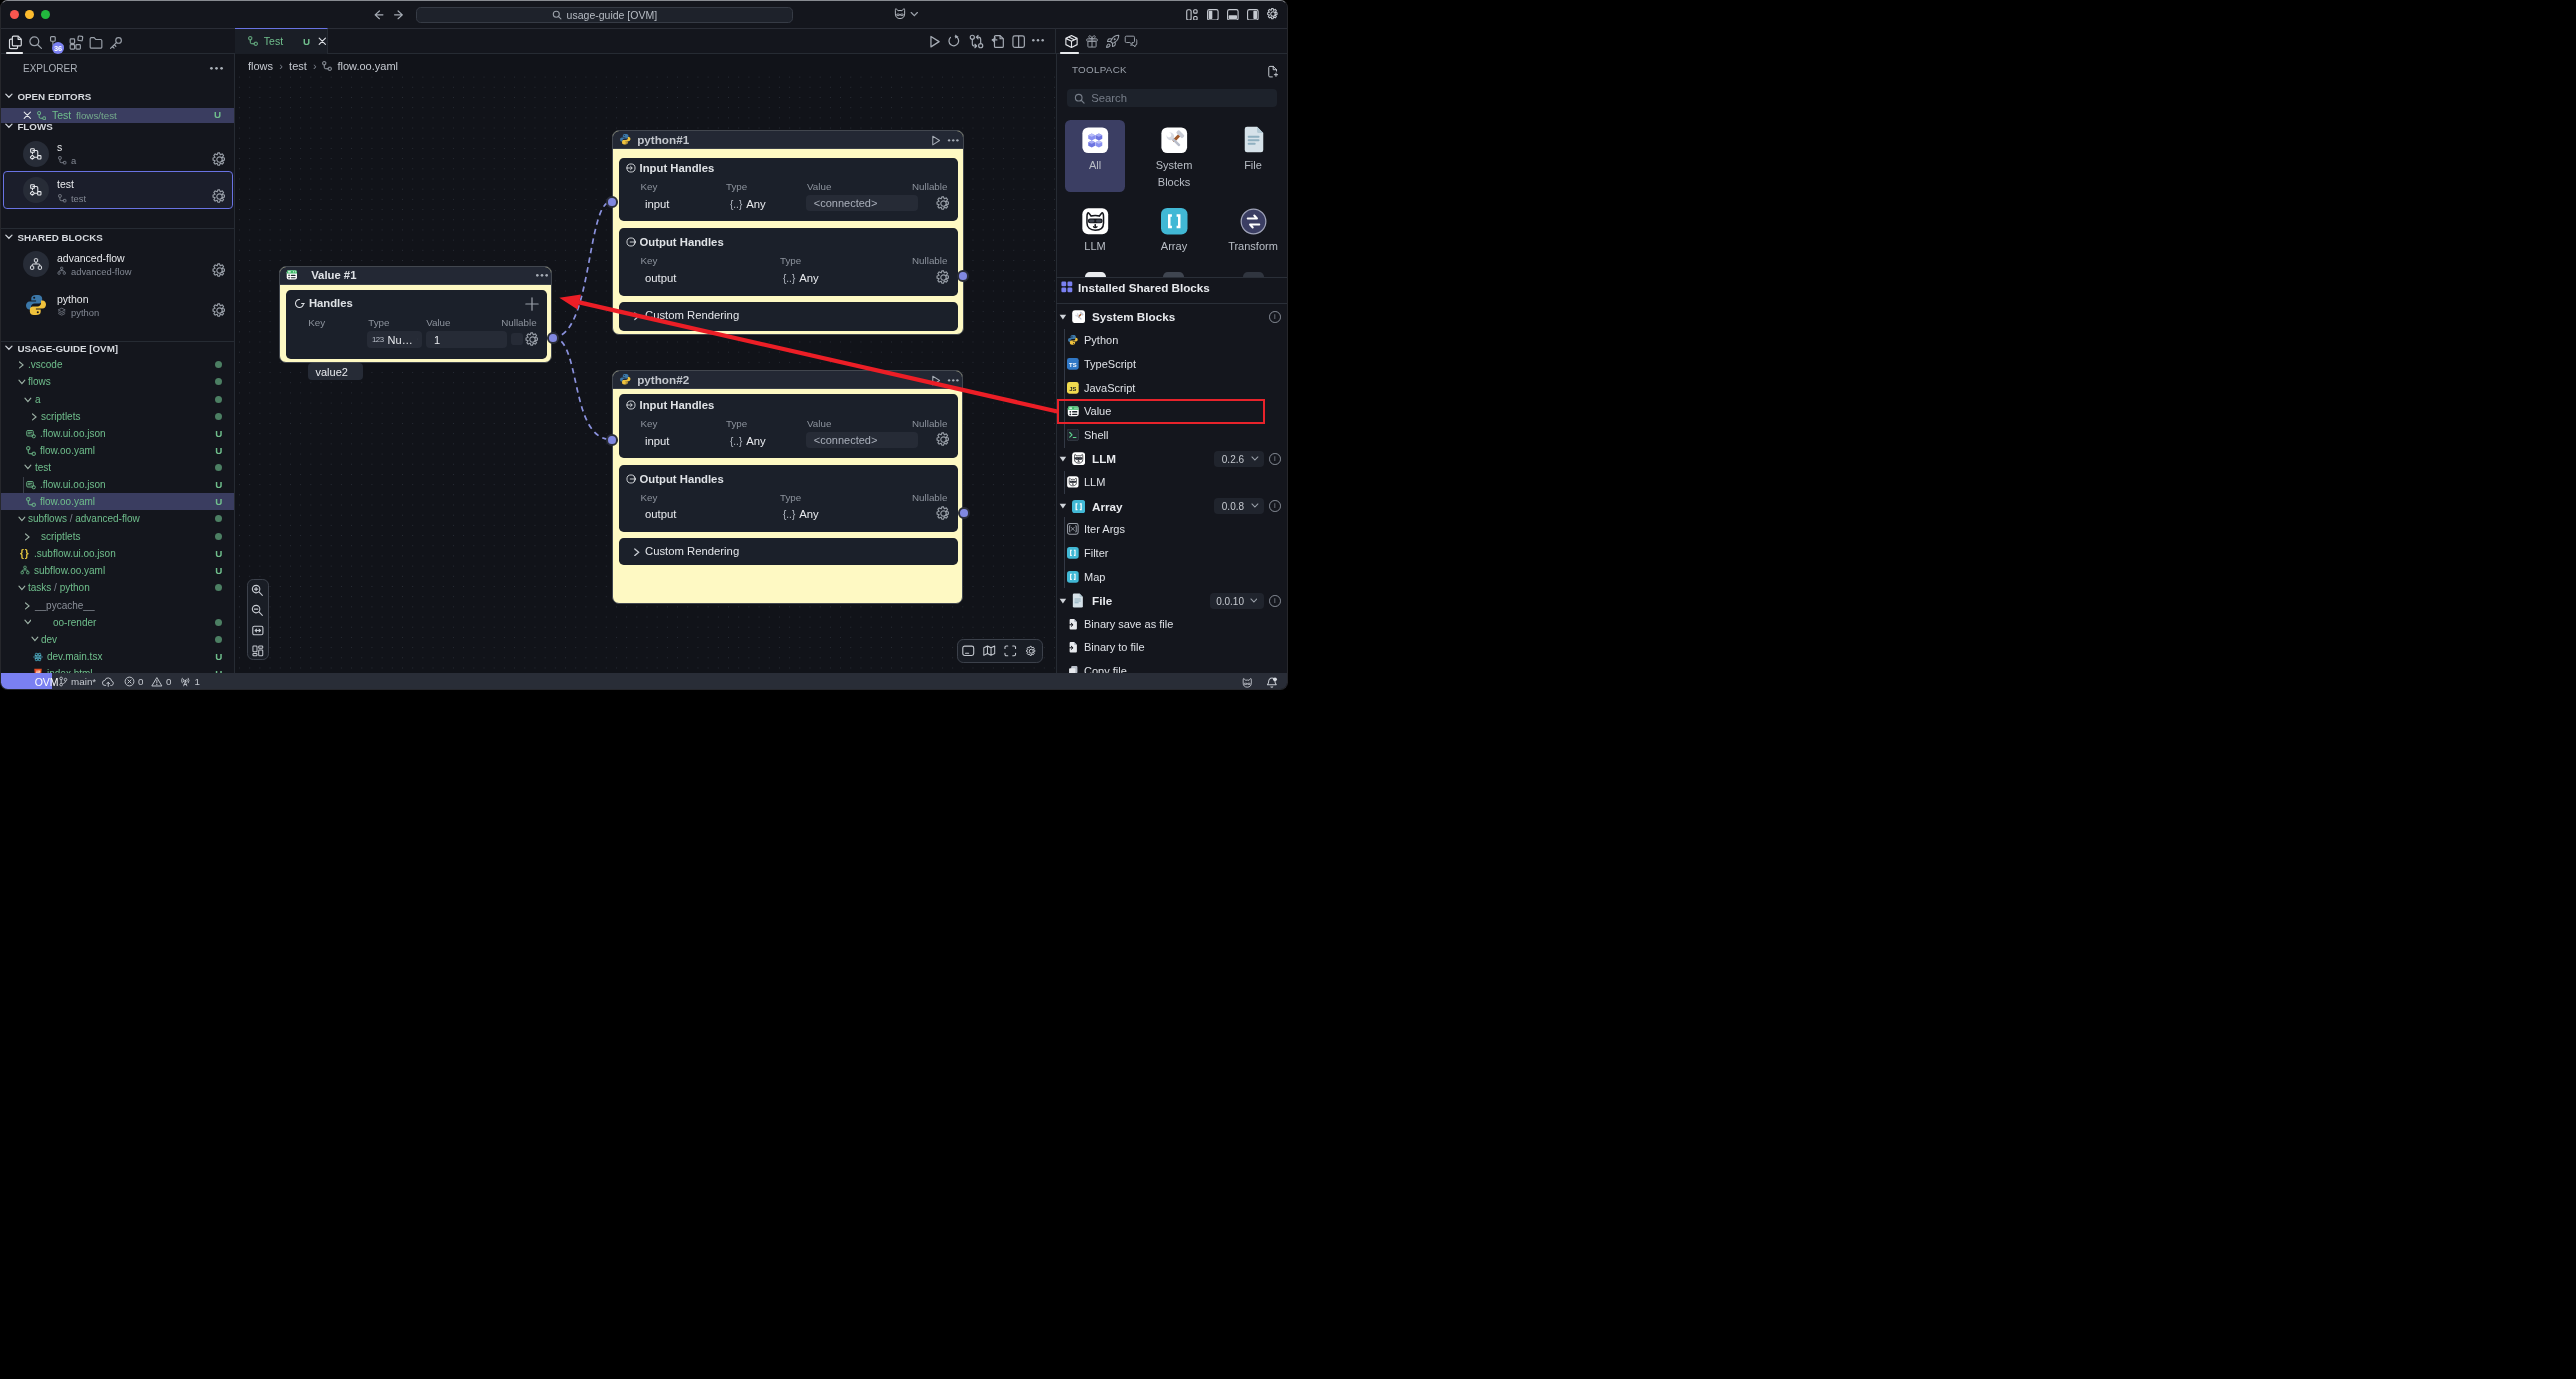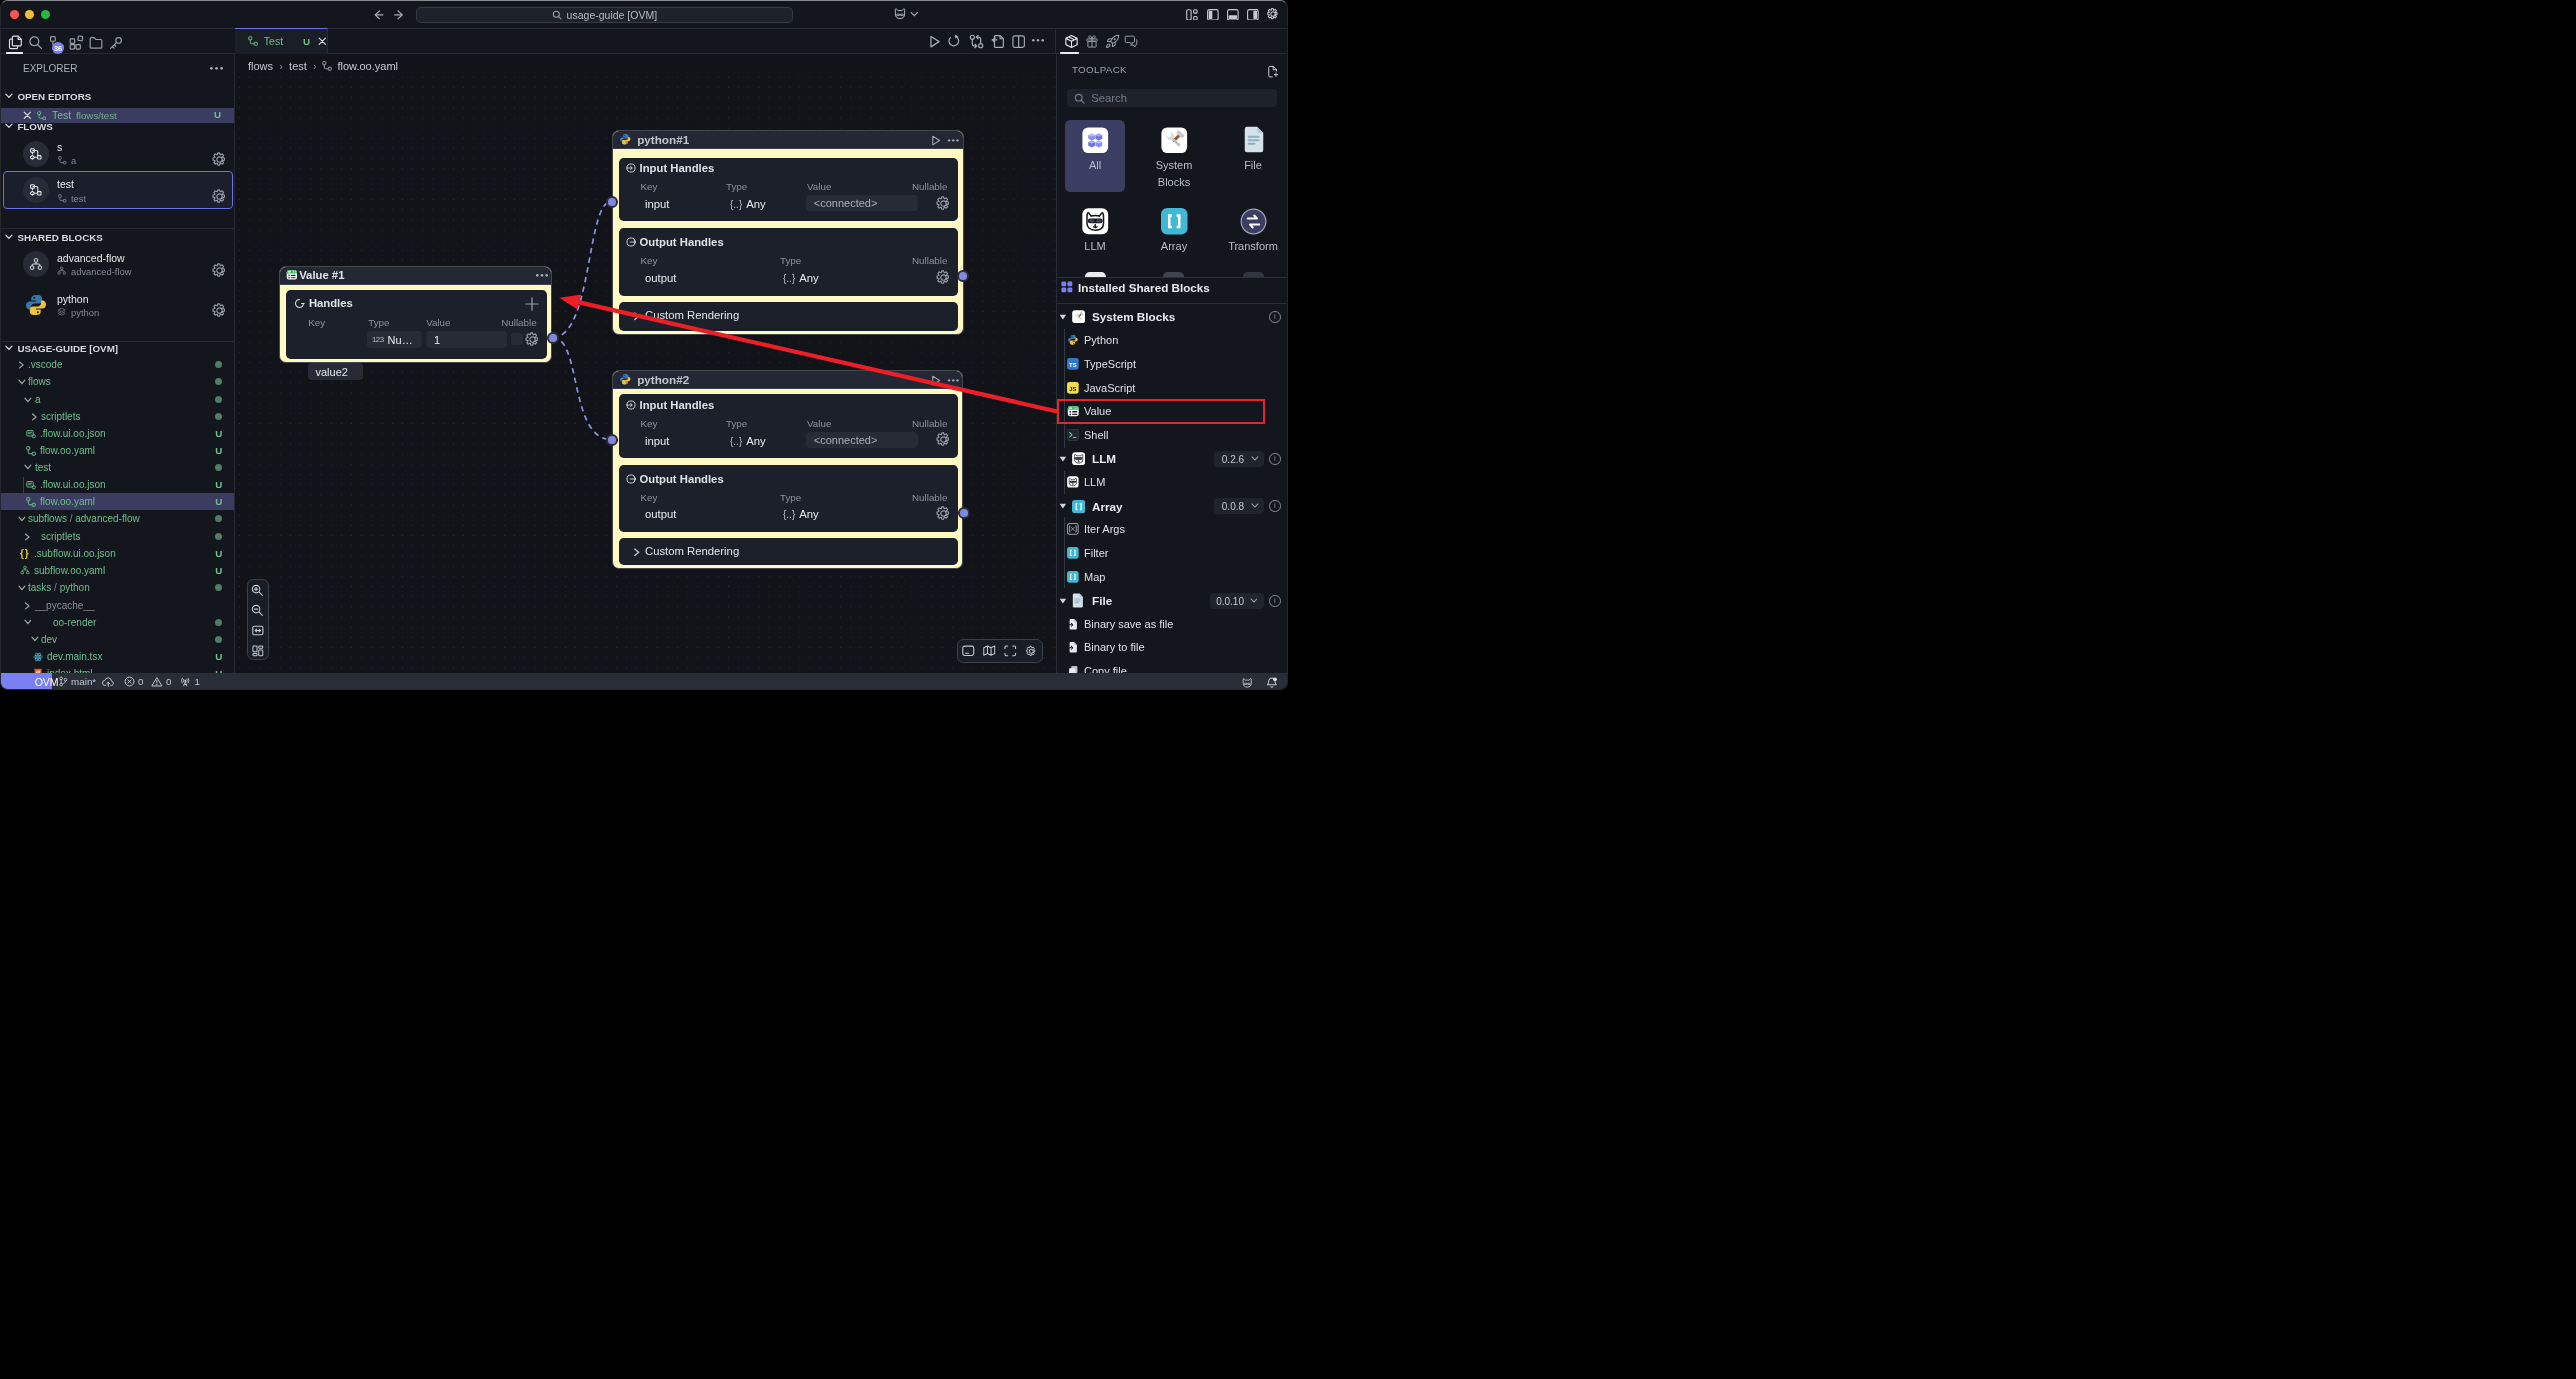--- a/index.html
+++ b/index.html
@@ -489,21 +489,21 @@
           <rect x="1.5" y="2.5" width="21" height="19" rx="4" fill="#fff"></rect>
           <path d="M1.5 9 V6.5 a4 4 0 0 1 4 -4 h13 a4 4 0 0 1 4 4 V9 Z" fill="#3bb865"></path>
           <rect x="4" y="4.8" width="6" height="2.2" rx="1.1" fill="#fff"></rect>
           <rect x="14.2" y="4.8" width="2.4" height="2.2" rx="1.1" fill="#fff"></rect>
           <rect x="18" y="4.8" width="2.4" height="2.2" rx="1.1" fill="#fff"></rect>
           <circle cx="6.3" cy="13" r="1.7" fill="#22282f"></circle>
           <rect x="9.8" y="11.7" width="10" height="2.5" rx="1" fill="#22282f"></rect>
           <circle cx="6.3" cy="18" r="1.7" fill="#22282f"></circle>
           <rect x="9.8" y="16.7" width="10" height="2.5" rx="1" fill="#22282f"></rect>
         </svg>
-    <span class="ntitle" style="margin-left:2px;font-size:11.3px;color:#dfe2e7;">Value #1</span>
+    <span class="ntitle" style="margin-left:14px;font-size:11.3px;color:#dfe2e7;">Value #1</span>
   </div>
   <svg class="abs" style="left:255px;top:6.2px;" width="14" height="4.7" viewBox="0 0 18 6">
         <circle cx="3" cy="3" r="1.7" fill="#a6acb5"></circle>
         <circle cx="9" cy="3" r="1.7" fill="#a6acb5"></circle>
         <circle cx="15" cy="3" r="1.7" fill="#a6acb5"></circle>
       </svg>
   <div class="nsec" style="left:6.2px;top:23px;width:261px;height:69px;">
     <div class="nsec-title" style="left:7.8px;top:7px;">
           <svg width="11" height="11" viewBox="0 0 16 16" style="margin-right:2.3px">
             <path d="M8 2.2 a5.8 5.8 0 1 0 5.8 5.8" stroke="#dfe2e6" stroke-width="1.5" fill="none" stroke-linecap="round"></path>
@@ -590,21 +590,21 @@
   <div class="nsec" style="left:6px;top:171px;width:339px;height:29px;">
     <svg class="abs" style="left:14px;top:10px" width="7" height="8.6" viewBox="0 0 8 10">
           <path d="M2 1.2 L6.5 5 L2 8.8" stroke="#c6cad1" stroke-width="1.5" fill="none" stroke-linecap="round"></path>
         </svg>
     <div class="abs" style="left:26px;top:7px;color:#e4e6ea;font-size:11.3px;">Custom Rendering</div>
   </div>
 </div>
 <div class="dot" style="left:605px;top:195px;"></div>
 <div class="dot" style="left:956px;top:269px;"></div>
 
-<div class="node" style="left:611px;top:369px;width:351px;height:199px;">
+<div class="node" style="left:611px;top:369px;width:351px;height:234px;">
   <div class="nhead" style="height:18px;">
     <svg style="margin-left:5.5px" width="12.5" height="12.5" viewBox="0 0 48 48">
           <path fill="#3b77a8" d="M23.8 4 C18 4 14.6 6.5 14.6 10.6 V15 h9.6 v1.8 H11.2 C7 16.8 4 20.3 4 24.9 c0 4.5 2.6 7.9 7 7.9 h3 v-5.3 c0 -3.6 3.2 -6.7 7 -6.7 h9.3 c3.2 0 6 -2.7 6 -6 V10.6 C36.3 6.7 32.5 4 28.6 4 Z m-3.4 3.3 a2.1 2.1 0 1 1 0 4.2 a2.1 2.1 0 0 1 0 -4.2 z"></path>
           <path fill="#f0c23c" d="M24.2 44 c5.8 0 9.2 -2.5 9.2 -6.6 V33 h-9.6 v-1.8 h13 c4.2 0 7.2 -3.5 7.2 -8.1 c0 -4.5 -2.6 -7.9 -7 -7.9 h-3 v5.3 c0 3.6 -3.2 6.7 -7 6.7 h-9.3 c-3.2 0 -6 2.7 -6 6 v4.2 C11.7 41.3 15.5 44 19.4 44 Z m3.4 -3.3 a2.1 2.1 0 1 1 0 -4.2 a2.1 2.1 0 0 1 0 4.2 z"></path>
         </svg>
     <span class="ntitle" style="margin-left:6.2px;">python#2</span>
   </div>
   <svg class="abs" style="left:318px;top:3.9px" width="10" height="11" viewBox="0 0 15 17">
         <path d="M2.5 1.8 L13 8.5 L2.5 15.2 Z" stroke="#a6acb5" stroke-width="1.6" fill="none" stroke-linejoin="round"></path>
       </svg>

